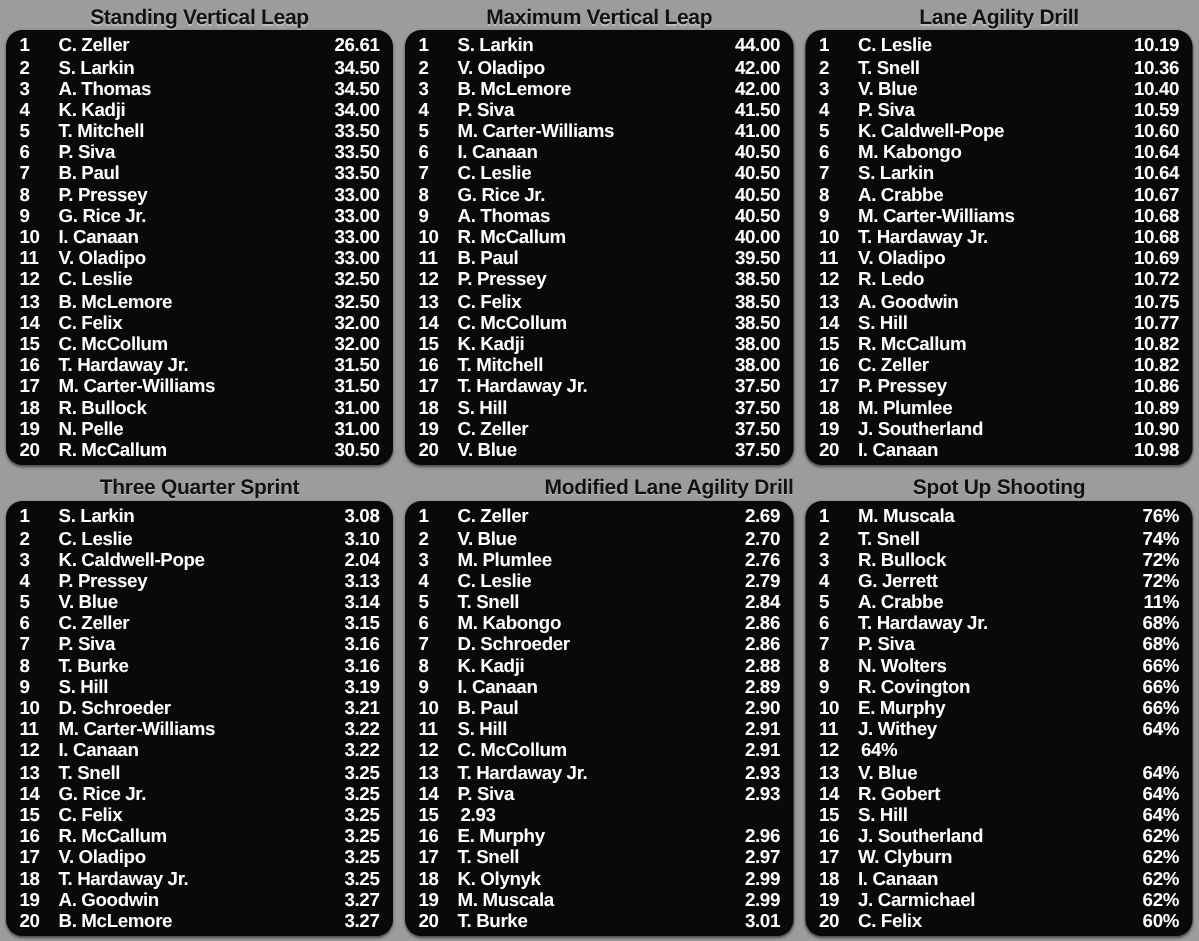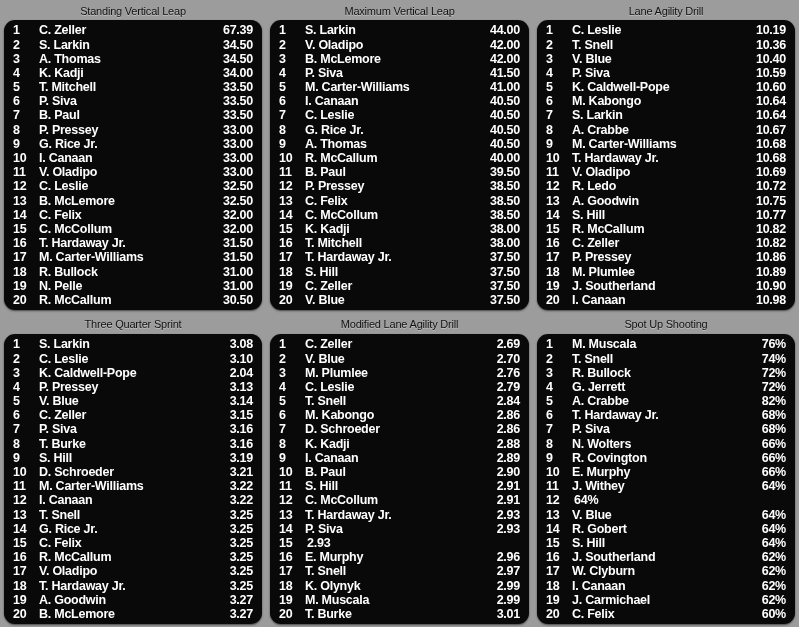--- a/index.html
+++ b/index.html
@@ -25,22 +25,22 @@
     position: relative;
     box-sizing: border-box;
     padding: 0 4px 0 4px;
     display: flex;
     flex-direction: column;
   }
   .cell-title {
     height: 22px;
     line-height: 22px;
     text-align: center;
-    font-size: 11px;
-    font-weight: normal;
+    font-size: 14px;
+    font-weight: bold;
     color: #111111;
     letter-spacing: -0.2px;
     white-space: nowrap;
     overflow: hidden;
     text-shadow: 0 1px 0 rgba(255,255,255,0.35);
   }
   .panel {
     flex: 1 1 auto;
     background: #090909;
     border-radius: 11px;
@@ -82,21 +82,21 @@
 </head>
 <body style="background: rgb(156, 156, 156);">
 
 <div class="board" id="board">
     <div class="cell">
       <div class="cell-title" style="color: rgb(17, 17, 17);">Standing Vertical Leap</div>
       <div class="panel" style="background: rgb(9, 9, 9);">
         <div class="row" style="color: rgb(255, 255, 255);">
           <span class="rank">1</span>
           <span class="name">C. Zeller</span>
-          <span class="value">67.39</span>
+          <span class="value">26.61</span>
         </div>
         <div class="row" style="color: rgb(255, 255, 255);">
           <span class="rank">2</span>
           <span class="name">S. Larkin</span>
           <span class="value">34.50</span>
         </div>
         <div class="row" style="color: rgb(255, 255, 255);">
           <span class="rank">3</span>
           <span class="name">A. Thomas</span>
           <span class="value">34.50</span>
@@ -497,21 +497,21 @@
           <span class="value">3.27</span>
         </div>
         <div class="row" style="color: rgb(255, 255, 255);">
           <span class="rank">20</span>
           <span class="name">B. McLemore</span>
           <span class="value">3.27</span>
         </div>
       </div>
     </div>
     <div class="cell">
-      <div class="cell-title" style="color: rgb(17, 17, 17);">Modified Lane Agility Drill</div>
+      <div class="cell-title" style="color: rgb(17, 17, 17); text-align: right;">Modified Lane Agility Drill</div>
       <div class="panel" style="background: rgb(9, 9, 9);">
         <div class="row" style="color: rgb(255, 255, 255);">
           <span class="rank">1</span>
           <span class="name">C. Zeller</span>
           <span class="value">2.69</span>
         </div>
         <div class="row" style="color: rgb(255, 255, 255);">
           <span class="rank">2</span>
           <span class="name">V. Blue</span>
           <span class="value">2.70</span>
@@ -626,21 +626,21 @@
           <span class="value">72%</span>
         </div>
         <div class="row" style="color: rgb(255, 255, 255);">
           <span class="rank">4</span>
           <span class="name">G. Jerrett</span>
           <span class="value">72%</span>
         </div>
         <div class="row" style="color: rgb(255, 255, 255);">
           <span class="rank">5</span>
           <span class="name">A. Crabbe</span>
-          <span class="value">82%</span>
+          <span class="value">11%</span>
         </div>
         <div class="row" style="color: rgb(255, 255, 255);">
           <span class="rank">6</span>
           <span class="name">T. Hardaway Jr.</span>
           <span class="value">68%</span>
         </div>
         <div class="row" style="color: rgb(255, 255, 255);">
           <span class="rank">7</span>
           <span class="name">P. Siva</span>
           <span class="value">68%</span>

